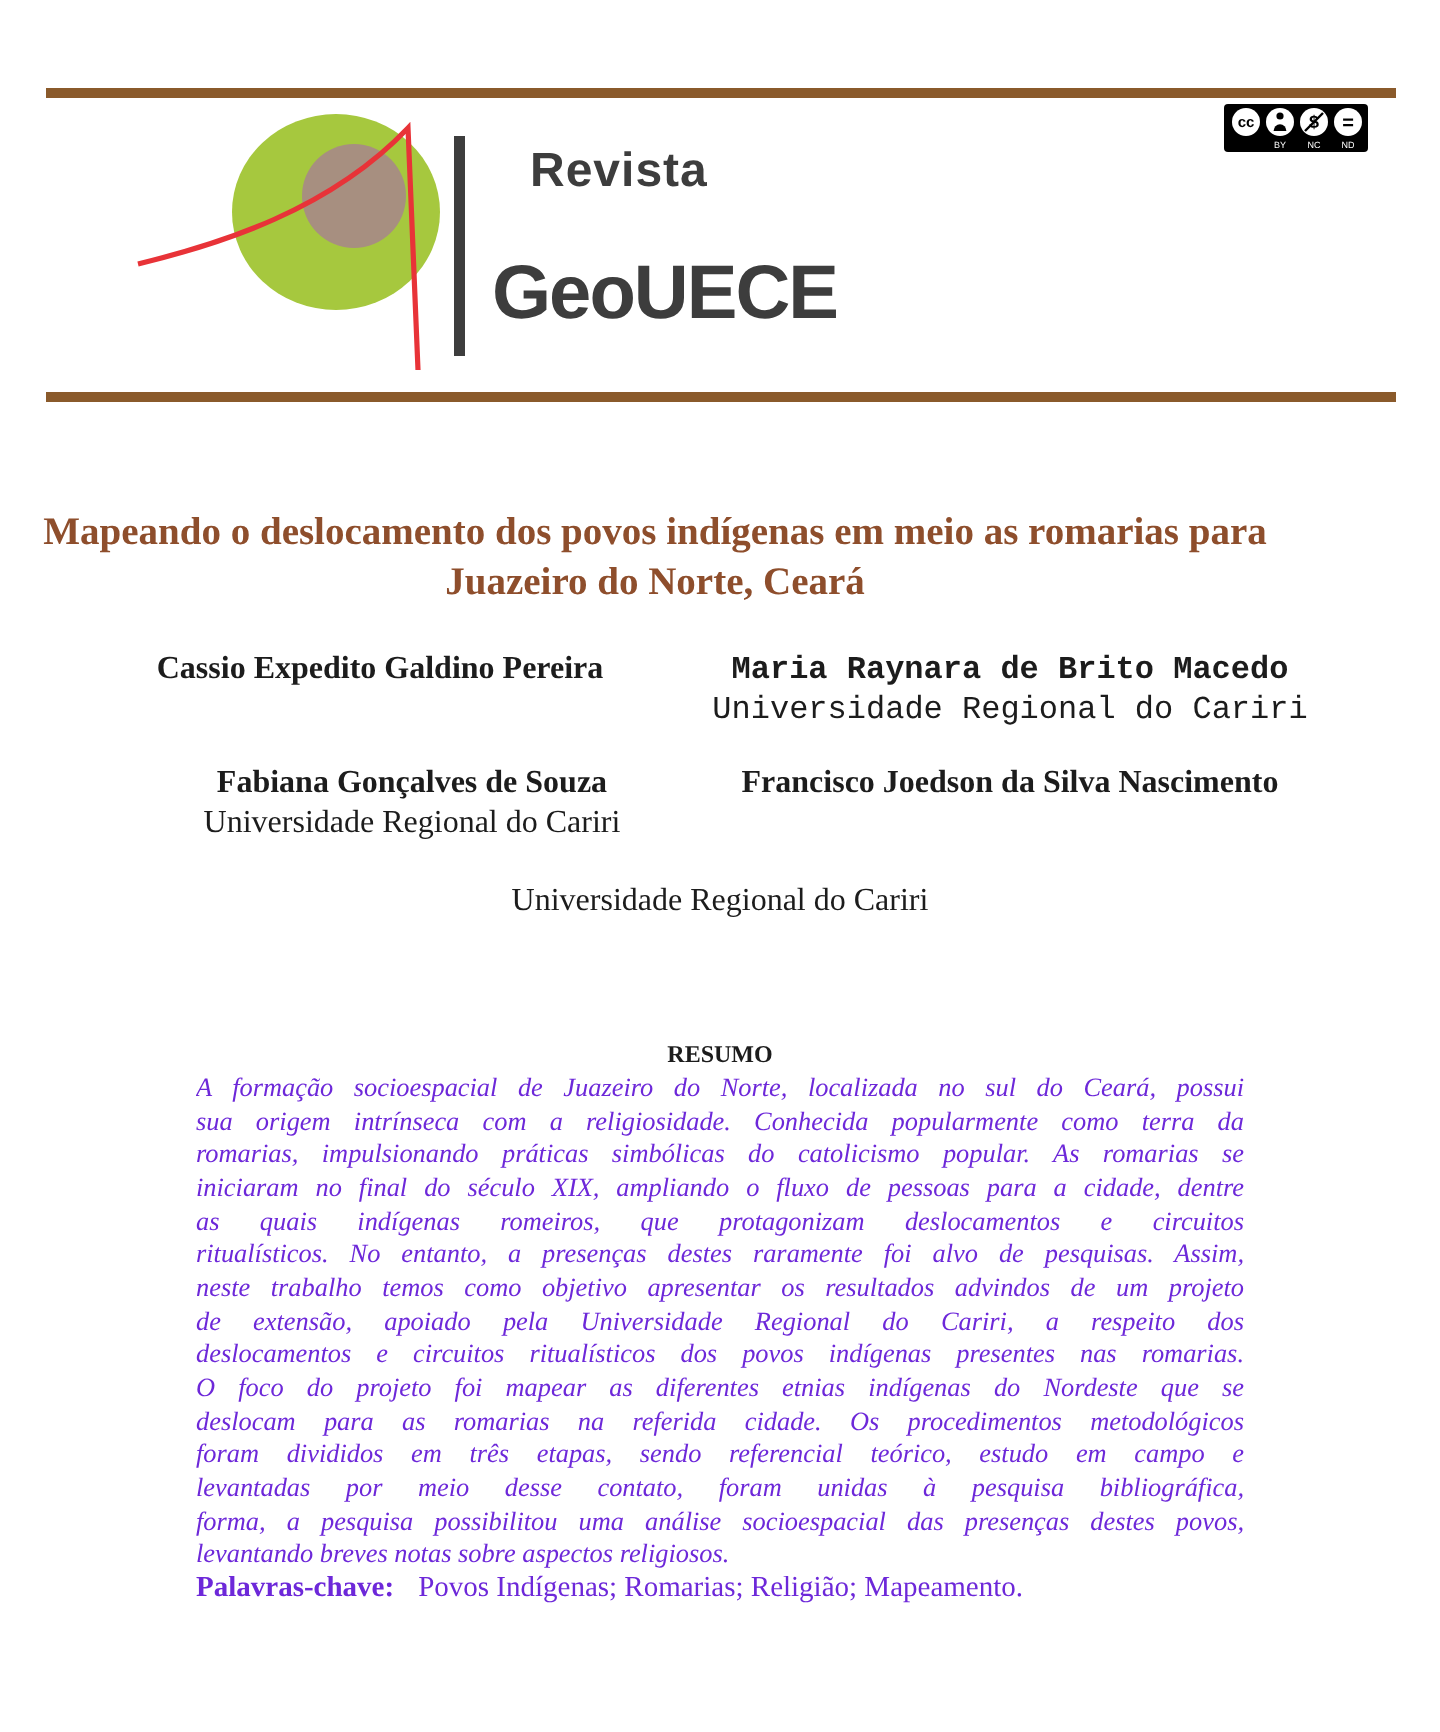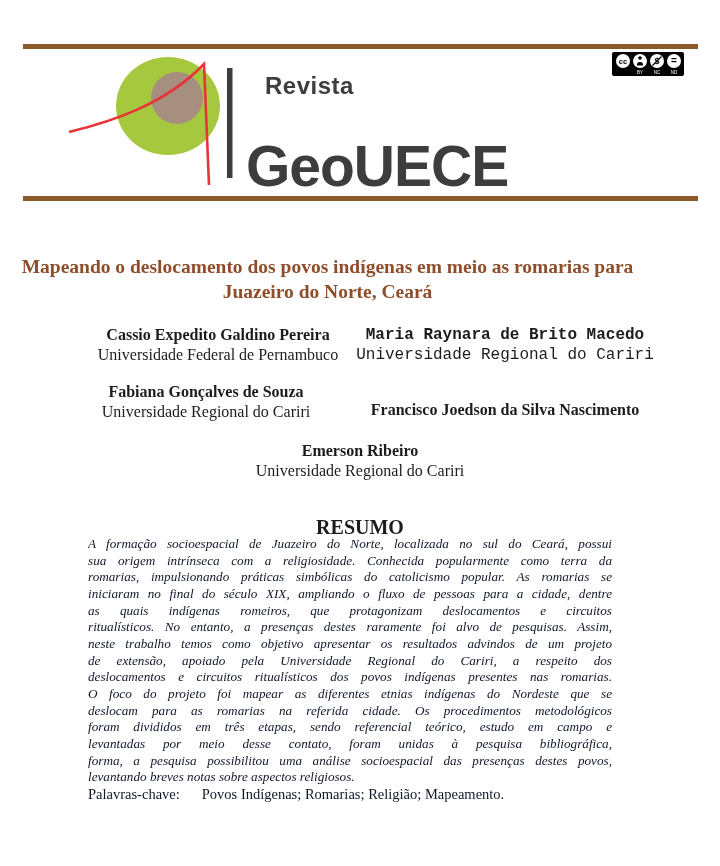--- a/index.html
+++ b/index.html
@@ -7,50 +7,50 @@
     width:720px;height:866px;position:relative;overflow:hidden;
     font-family:"Liberation Serif", serif;color:#1c1c1c;
   }
   .rule{position:absolute;left:23px;width:675px;height:5px;background:#8a5a2b;}
   #rule-top{top:44px;}
   #rule-bottom{top:196px;}
 
   #logo-svg{position:absolute;left:55px;top:50px;}
   .logo-text{position:absolute;color:#3d3d3d;font-family:"Liberation Sans", sans-serif;font-weight:bold;line-height:1;}
   #logo-revista{left:251px;top:74px;font-size:24px;letter-spacing:0.5px;margin-left:14px;}
-  #logo-geouece{left:246px;top:138px;font-size:57px;letter-spacing:-1px;}
+  #logo-geouece{left:246px;top:128px;font-size:38px;letter-spacing:-1px;}
 
   #cc-badge{position:absolute;left:612px;top:52px;}
 
   #article-title{
     position:absolute;left:0;top:254px;width:655px;text-align:center;
     font-weight:bold;font-size:19.5px;line-height:25px;color:#8e4e2c;
   }
   .author-block{position:absolute;text-align:center;font-size:16px;line-height:20px;}
   .author-name{font-weight:bold;}
   .author-aff{font-weight:normal;}
-  #author-0{left:48px;top:325px;width:340px;text-align:center;}
+  #author-0{left:20px;top:325px;width:340px;text-align:center;}
   #author-1{left:345px;top:325px;width:320px;font-family:Liberation Mono, monospace;}
   #author-2{left:36px;top:382px;width:340px;}
-  #author-3{left:345px;top:400px;width:320px;}
+  #author-3{left:345px;top:382px;width:320px;}
   #author-4{left:0px;top:441px;width:720px;}
 
   #resumo-heading{
     position:absolute;left:0;top:519px;width:720px;text-align:center;
-    font-weight:bold;font-size:20px;line-height:17px;
+    font-weight:bold;font-size:12px;line-height:17px;
   }
   #abstract{
-    position:absolute;left:88px;top:536px;width:524px;
-    font-size:13.2px;font-style:italic;line-height:16.65px;color:#0f172a;
+    position:absolute;left:98px;top:536px;width:524px;
+    font-size:13.2px;font-style:italic;line-height:16.65px;color:#6d28d9;
   }
   .abs-line{text-align:justify;text-align-last:justify;white-space:nowrap;overflow:hidden;}
   .abs-line--end{text-align:left;text-align-last:auto;}
   #keywords-line{font-style:normal;font-size:14.5px;white-space:nowrap;}
-  #keywords-label{font-weight:normal;}
-  #keywords-values{margin-left:22px;font-weight:normal;}
+  #keywords-label{font-weight:bold;}
+  #keywords-values{margin-left:12px;font-weight:normal;}
 </style>
 </head>
 <body>
 
 <div class="rule" id="rule-top"></div>
 
 <svg id="logo-svg" width="180" height="140" viewBox="0 0 180 140">
   <ellipse cx="113" cy="56" rx="52" ry="49" fill="#a6c83e"></ellipse>
   <circle cx="122" cy="48" r="26" fill="#a78f80"></circle>
   <path d="M14,82 C55,72 110,55 149,14 L154,135" fill="none" stroke="#e83338" stroke-width="2.6"></path>
@@ -90,35 +90,33 @@
 
 <div class="rule" id="rule-bottom"></div>
 
 <div id="article-title">
   <div>Mapeando o deslocamento dos povos indígenas em meio as romarias para</div>
   <div>Juazeiro do Norte, Ceará</div>
 </div>
 
 <div class="author-block" id="author-0">
   <div class="author-name">Cassio Expedito Galdino Pereira</div>
-  <div class="author-aff">Universidade Federal de Pernambuco</div>
 </div>
 <div class="author-block" id="author-1">
   <div class="author-name">Maria Raynara de Brito Macedo</div>
   <div class="author-aff">Universidade Regional do Cariri</div>
 </div>
 <div class="author-block" id="author-2">
   <div class="author-name">Fabiana Gonçalves de Souza</div>
   <div class="author-aff">Universidade Regional do Cariri</div>
 </div>
 <div class="author-block" id="author-3">
   <div class="author-name">Francisco Joedson da Silva Nascimento</div>
 </div>
 <div class="author-block" id="author-4">
-  <div class="author-name">Emerson Ribeiro</div>
   <div class="author-aff">Universidade Regional do Cariri</div>
 </div>
 
 <div id="resumo-heading">RESUMO</div>
 
 <div id="abstract">
   <div class="abs-line">A formação socioespacial de Juazeiro do Norte, localizada no sul do Ceará, possui</div>
   <div class="abs-line">sua origem intrínseca com a religiosidade. Conhecida popularmente como terra da</div>
   <div class="abs-line">romarias, impulsionando práticas simbólicas do catolicismo popular. As romarias se</div>
   <div class="abs-line">iniciaram no final do século XIX, ampliando o fluxo de pessoas para a cidade, dentre</div>

